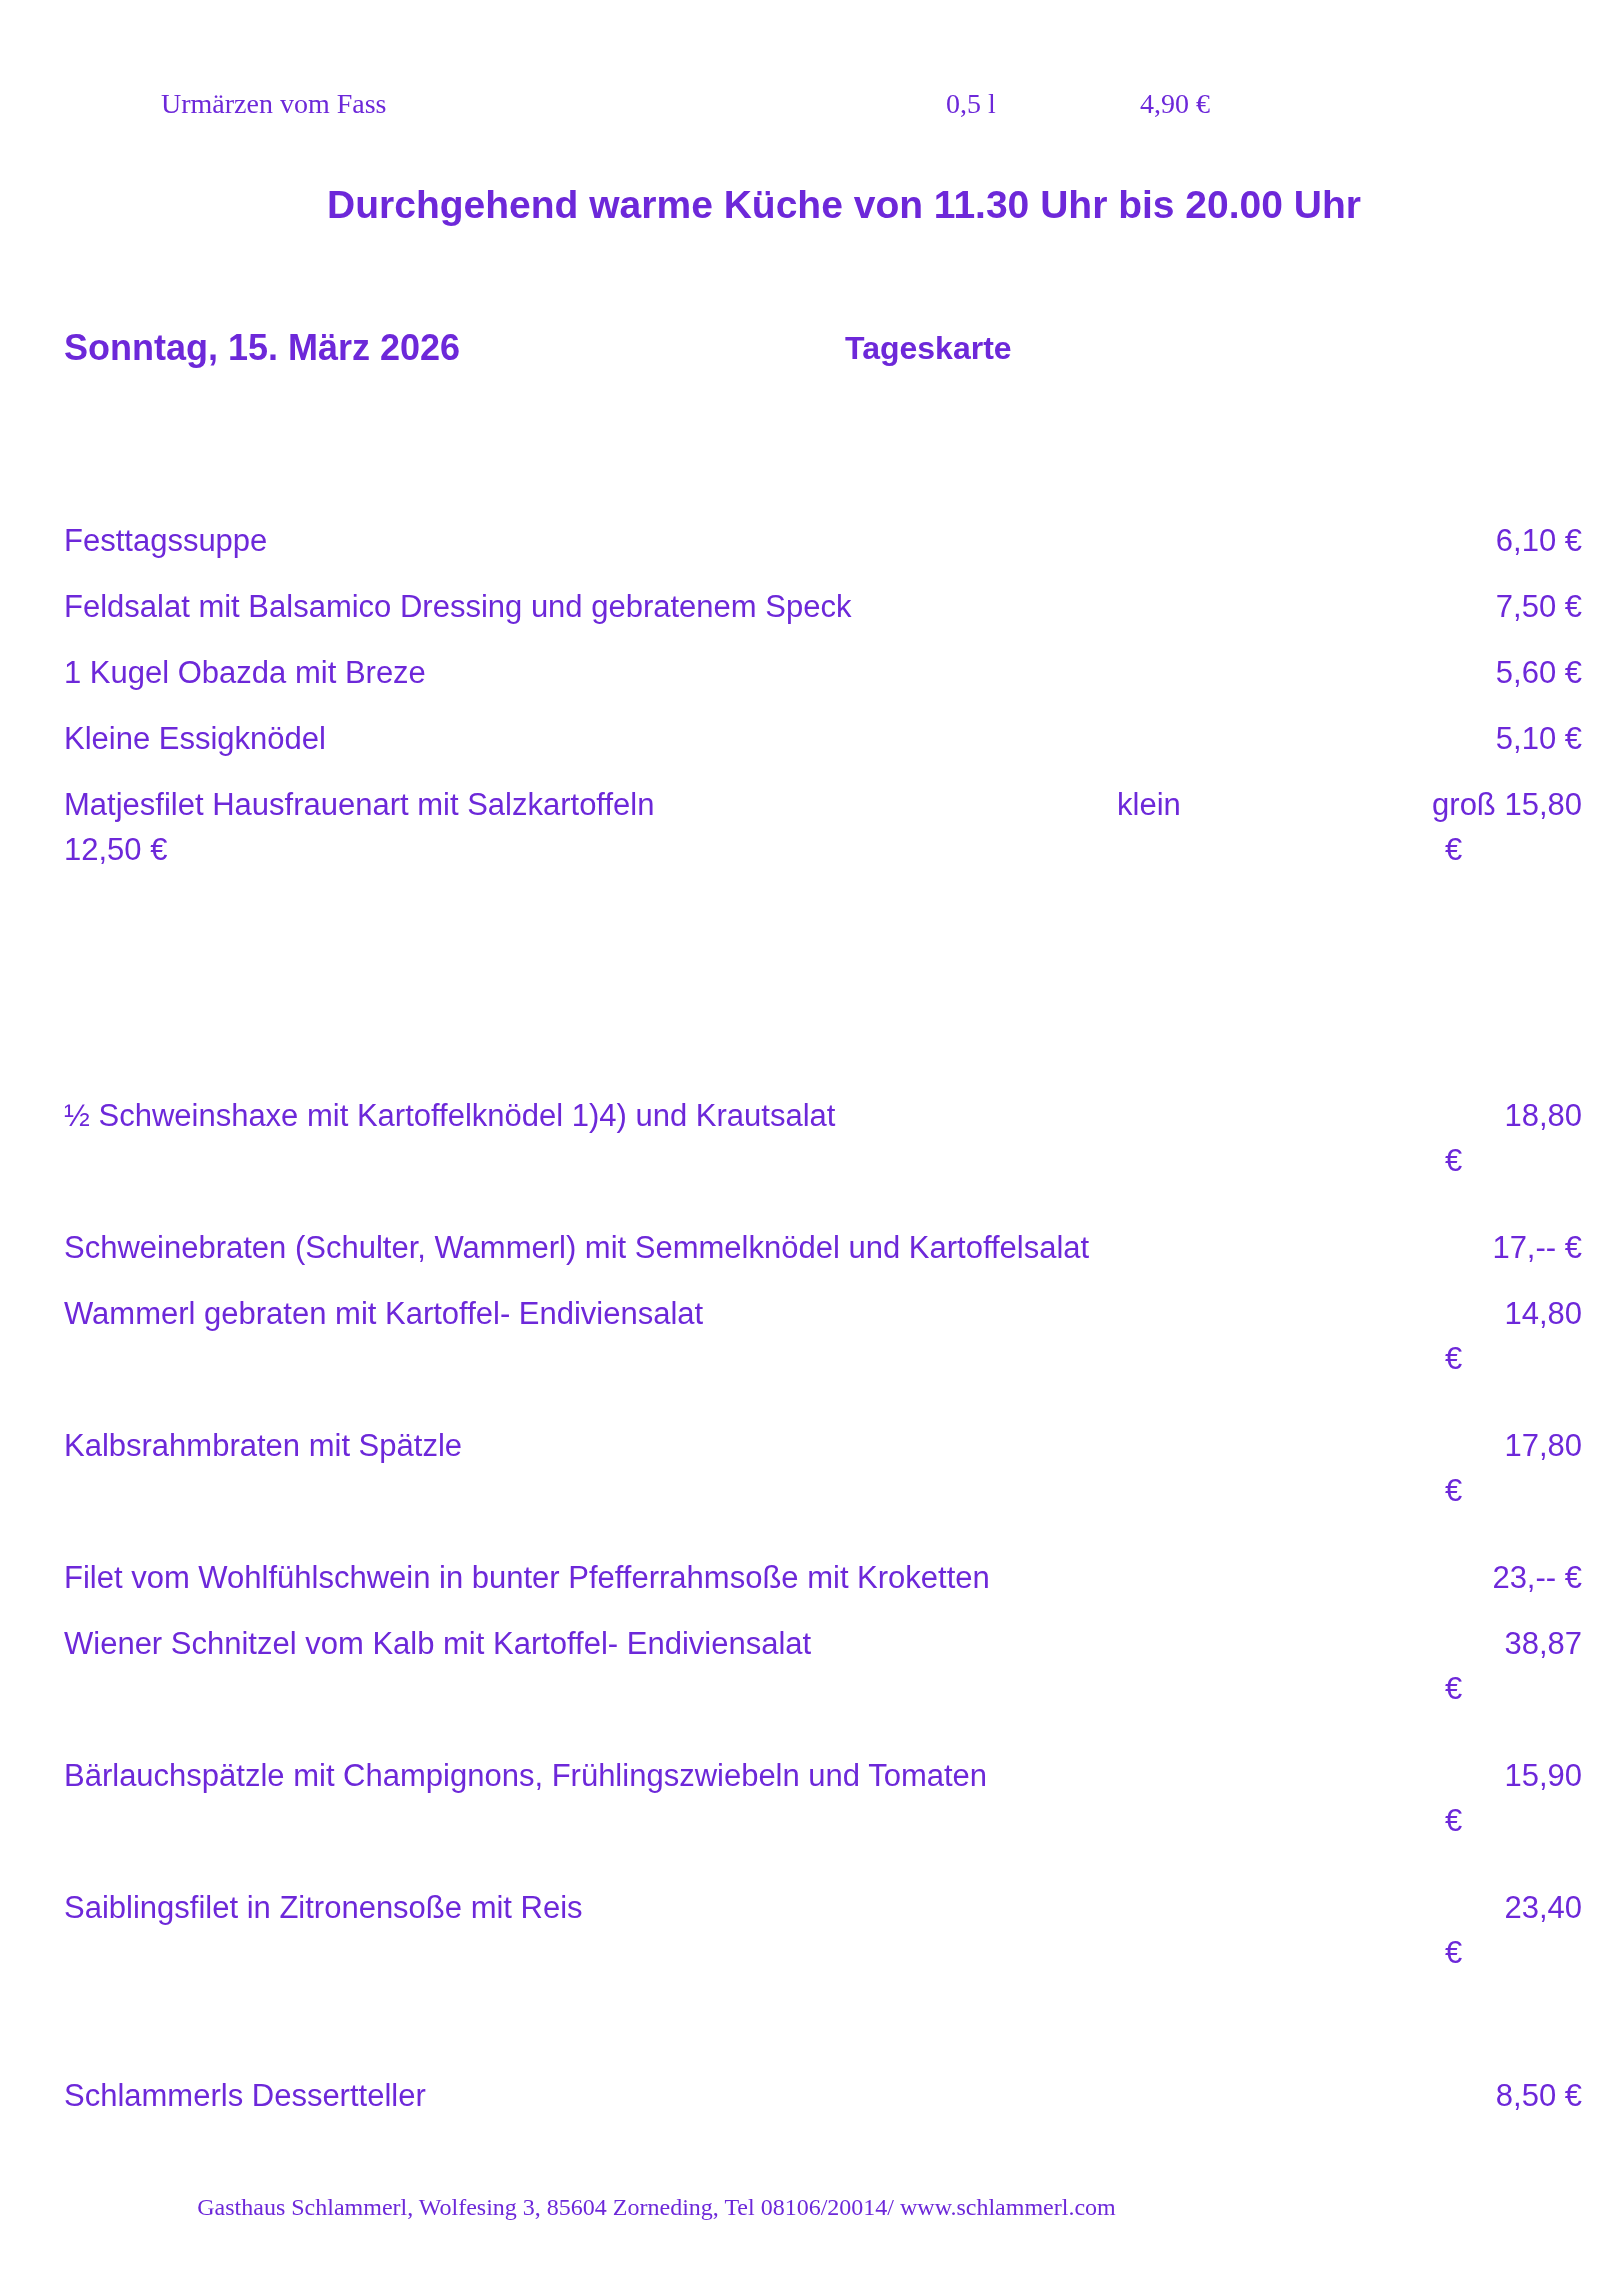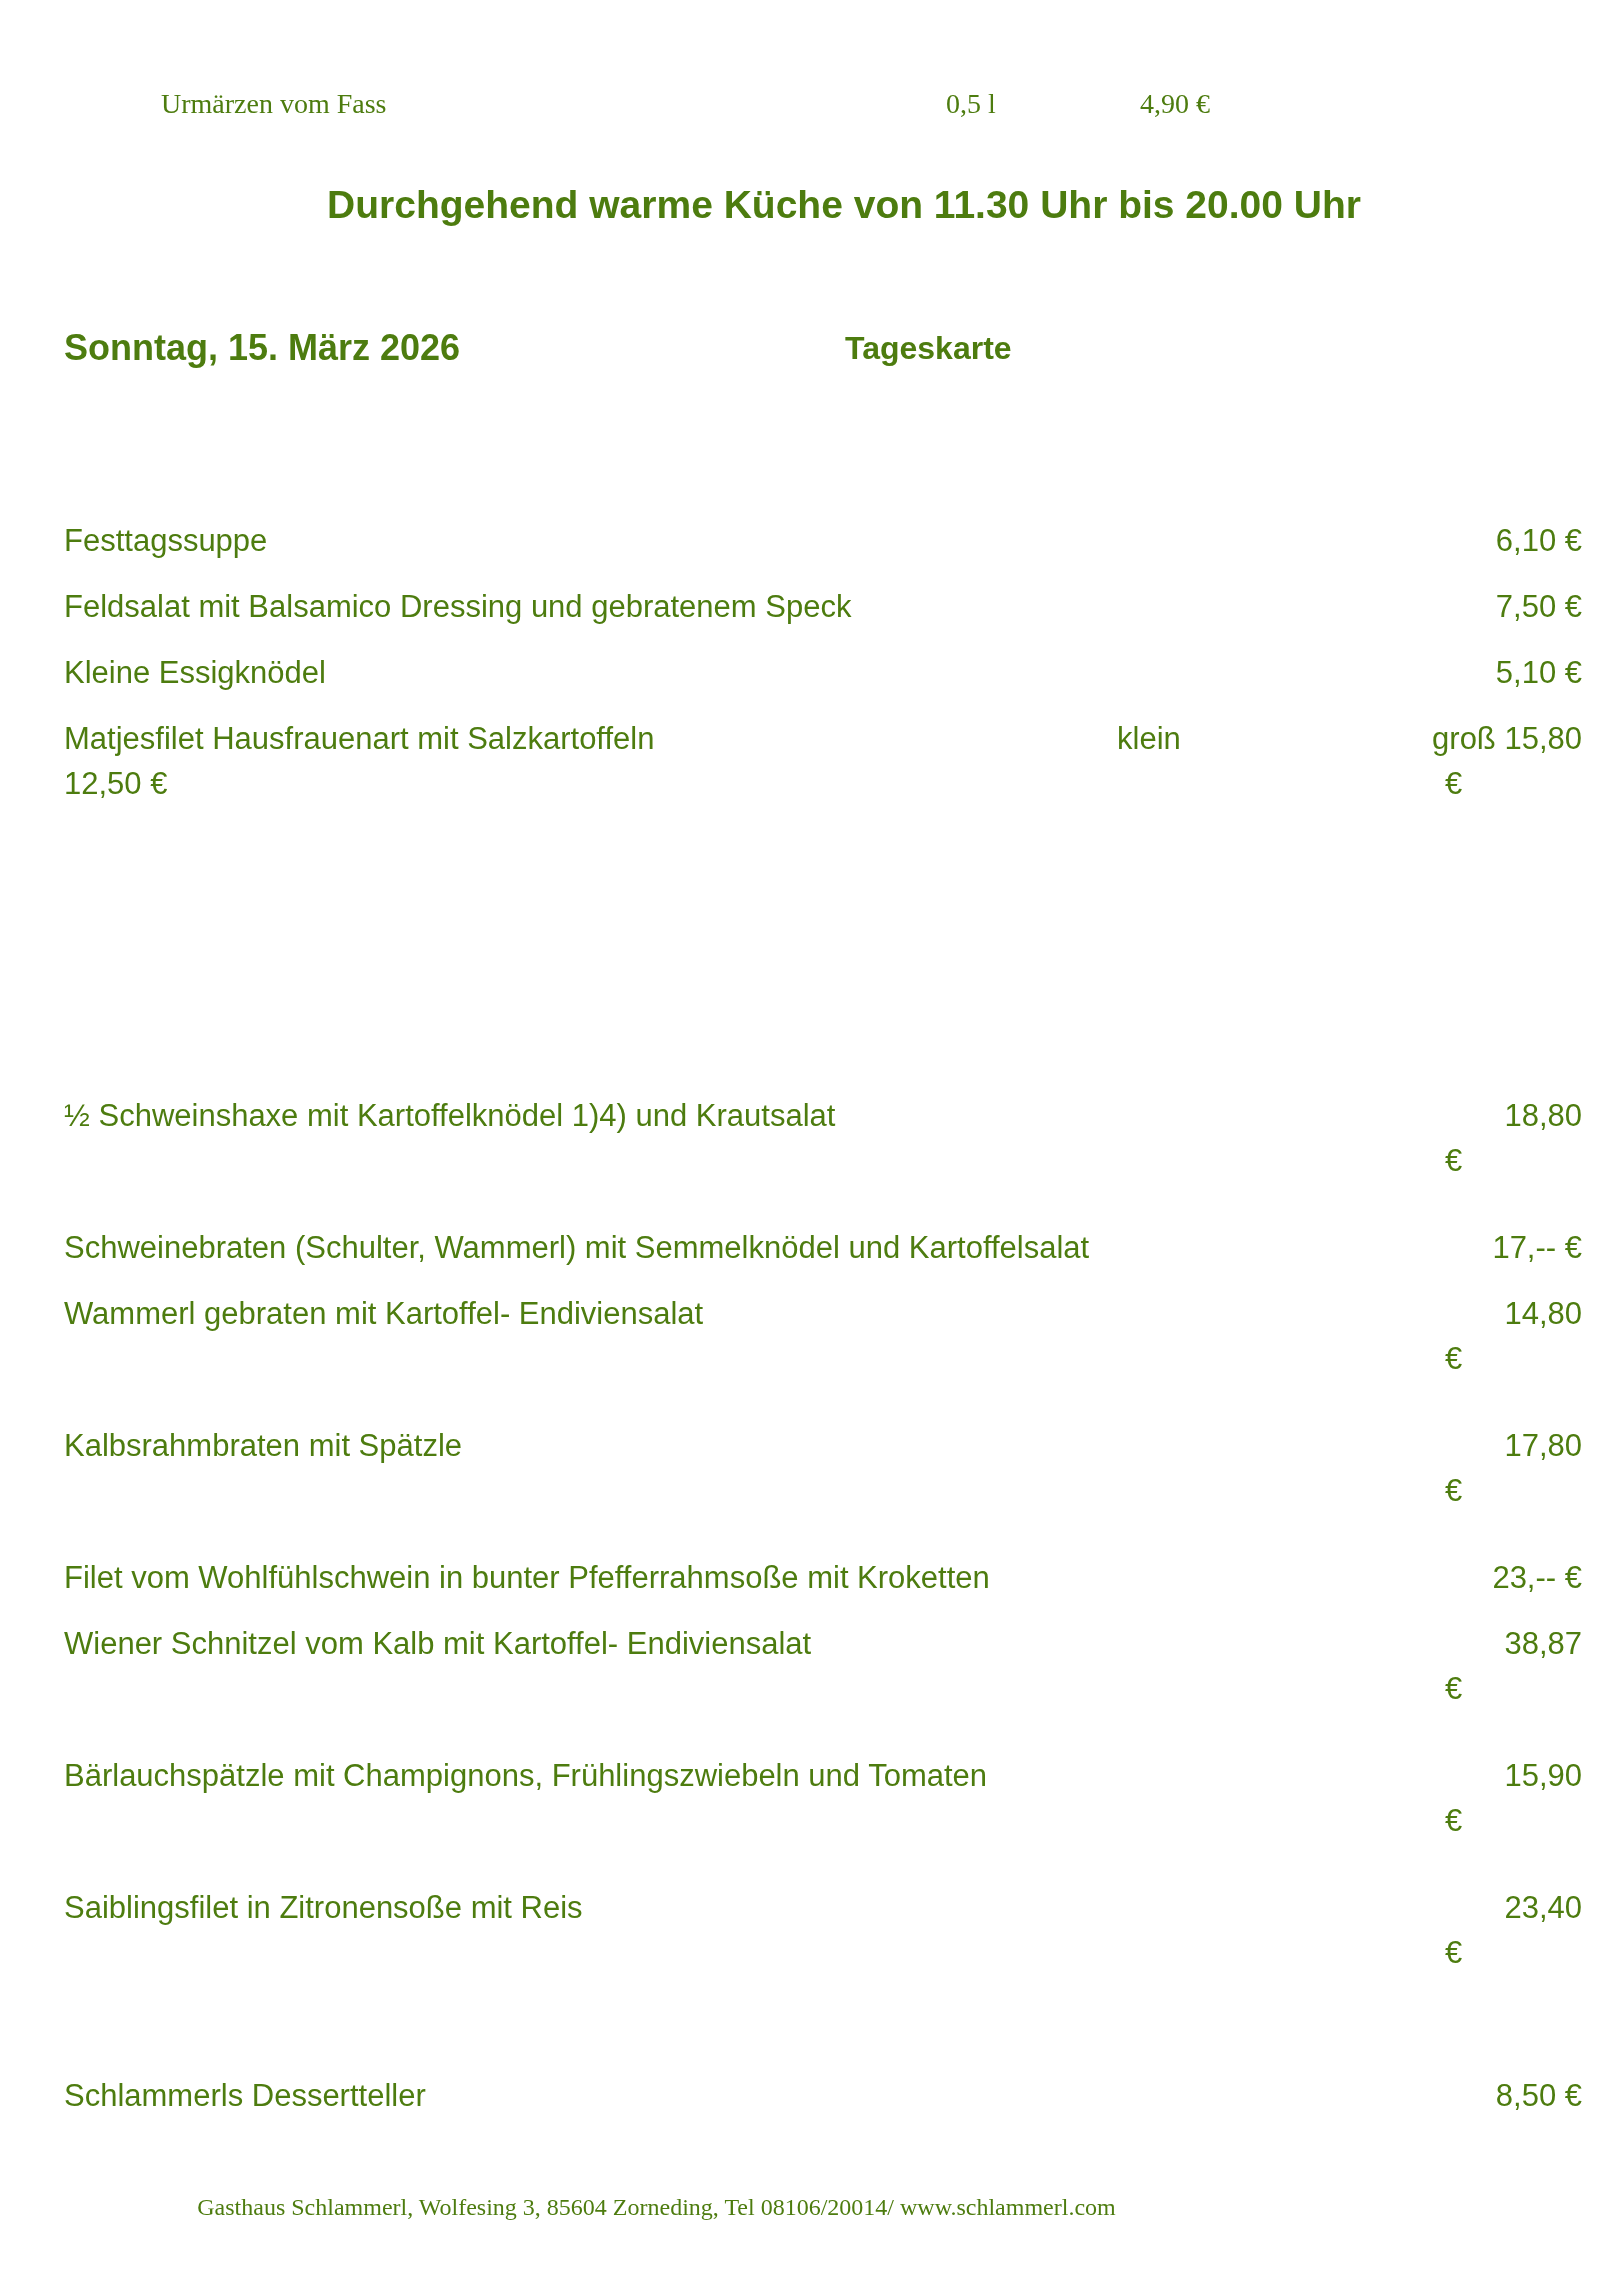--- a/index.html
+++ b/index.html
@@ -5,21 +5,21 @@
   html, body {
     margin: 0;
     padding: 0;
     background: #ffffff;
   }
   .page {
     position: relative;
     width: 1624px;
     height: 2293px;
     background: #ffffff;
-    color: #4d7c0f;
+    color: #6d28d9;
     font-family: "Liberation Sans", sans-serif;
     overflow: hidden;
   }
 
   
   .beer-row {
     position: absolute;
     left: 0;
     top: 85px;
     width: 1624px;
@@ -150,20 +150,24 @@
     <div class="menu-row tight">
       <span class="item-name">Festtagssuppe</span>
       <span class="item-price">6,10 €</span>
     </div>
 
     <div class="menu-row tight">
       <span class="item-name">Feldsalat mit Balsamico Dressing und gebratenem Speck</span>
       <span class="item-price">7,50 €</span>
     </div>
 
+    <div class="menu-row tight">
+      <span class="item-name">1 Kugel Obazda mit Breze</span>
+      <span class="item-price">5,60 €</span>
+    </div>
 
     <div class="menu-row tight">
       <span class="item-name">Kleine Essigknödel</span>
       <span class="item-price">5,10 €</span>
     </div>
 
     <div class="menu-row wrapped">
       <span class="item-name">
         <span class="name-wrap-line">Matjesfilet Hausfrauenart mit Salzkartoffeln</span>
         <span class="name-wrap-line">12,50 €</span>

